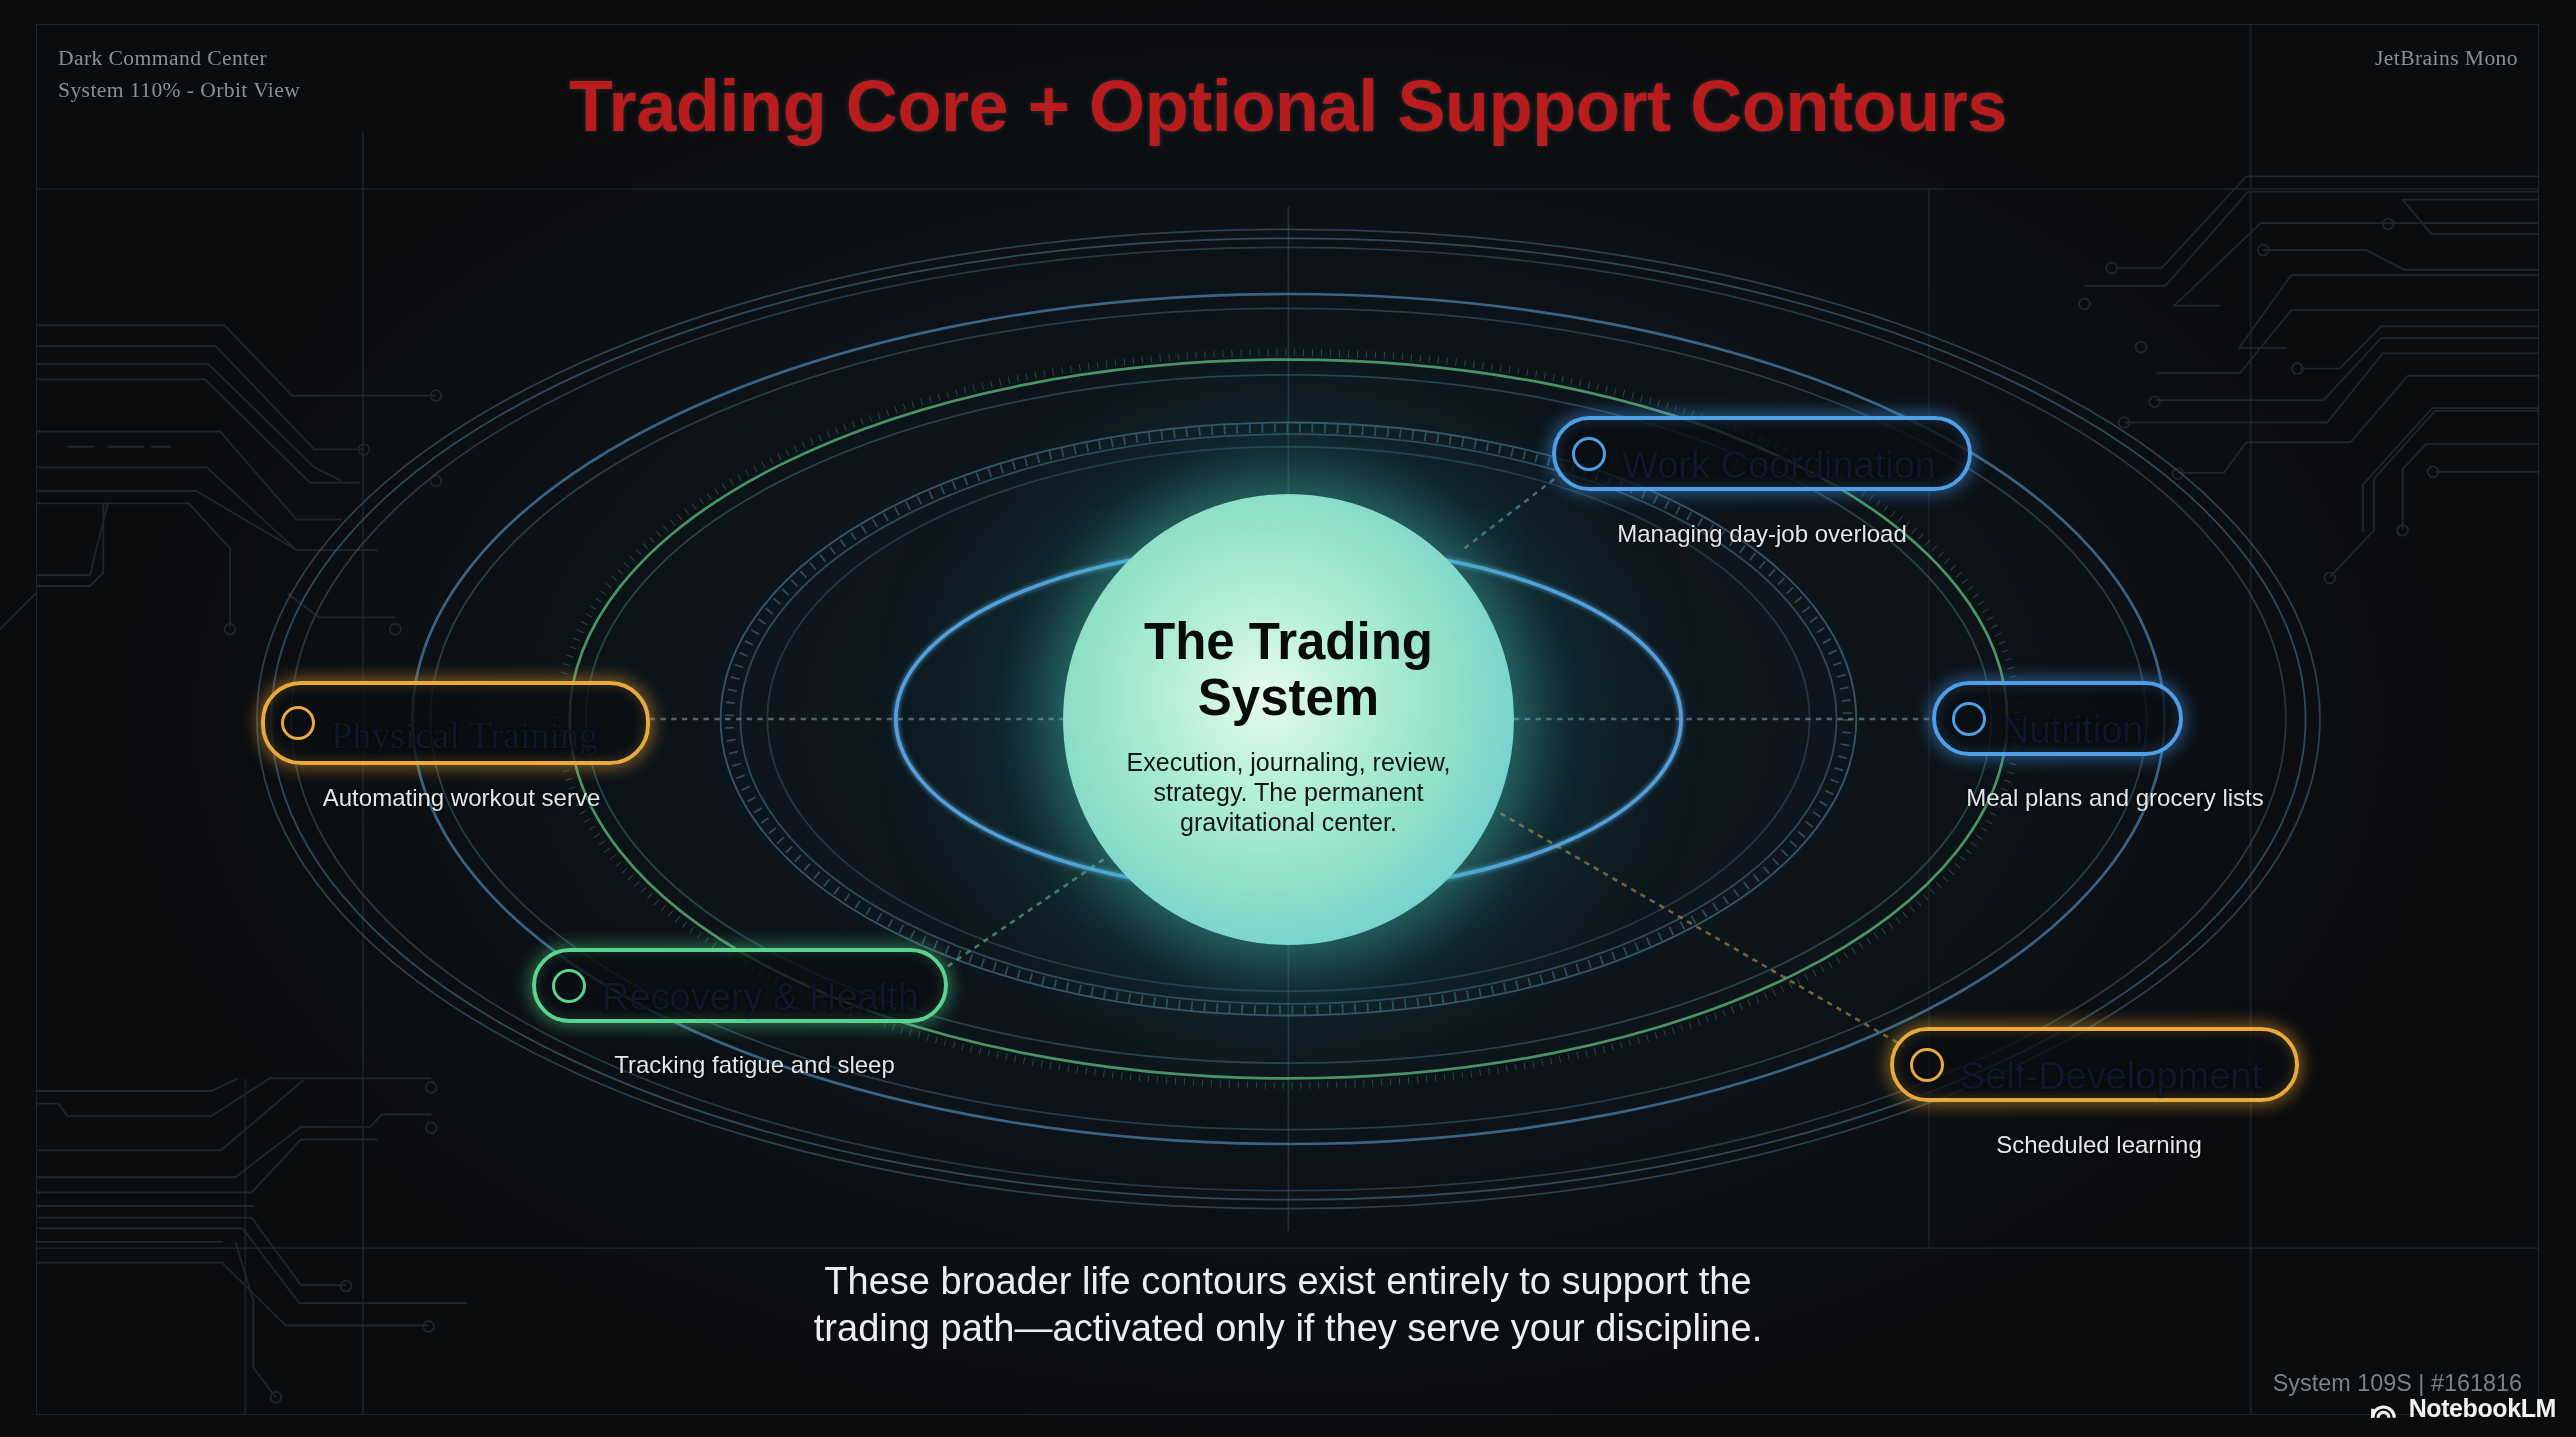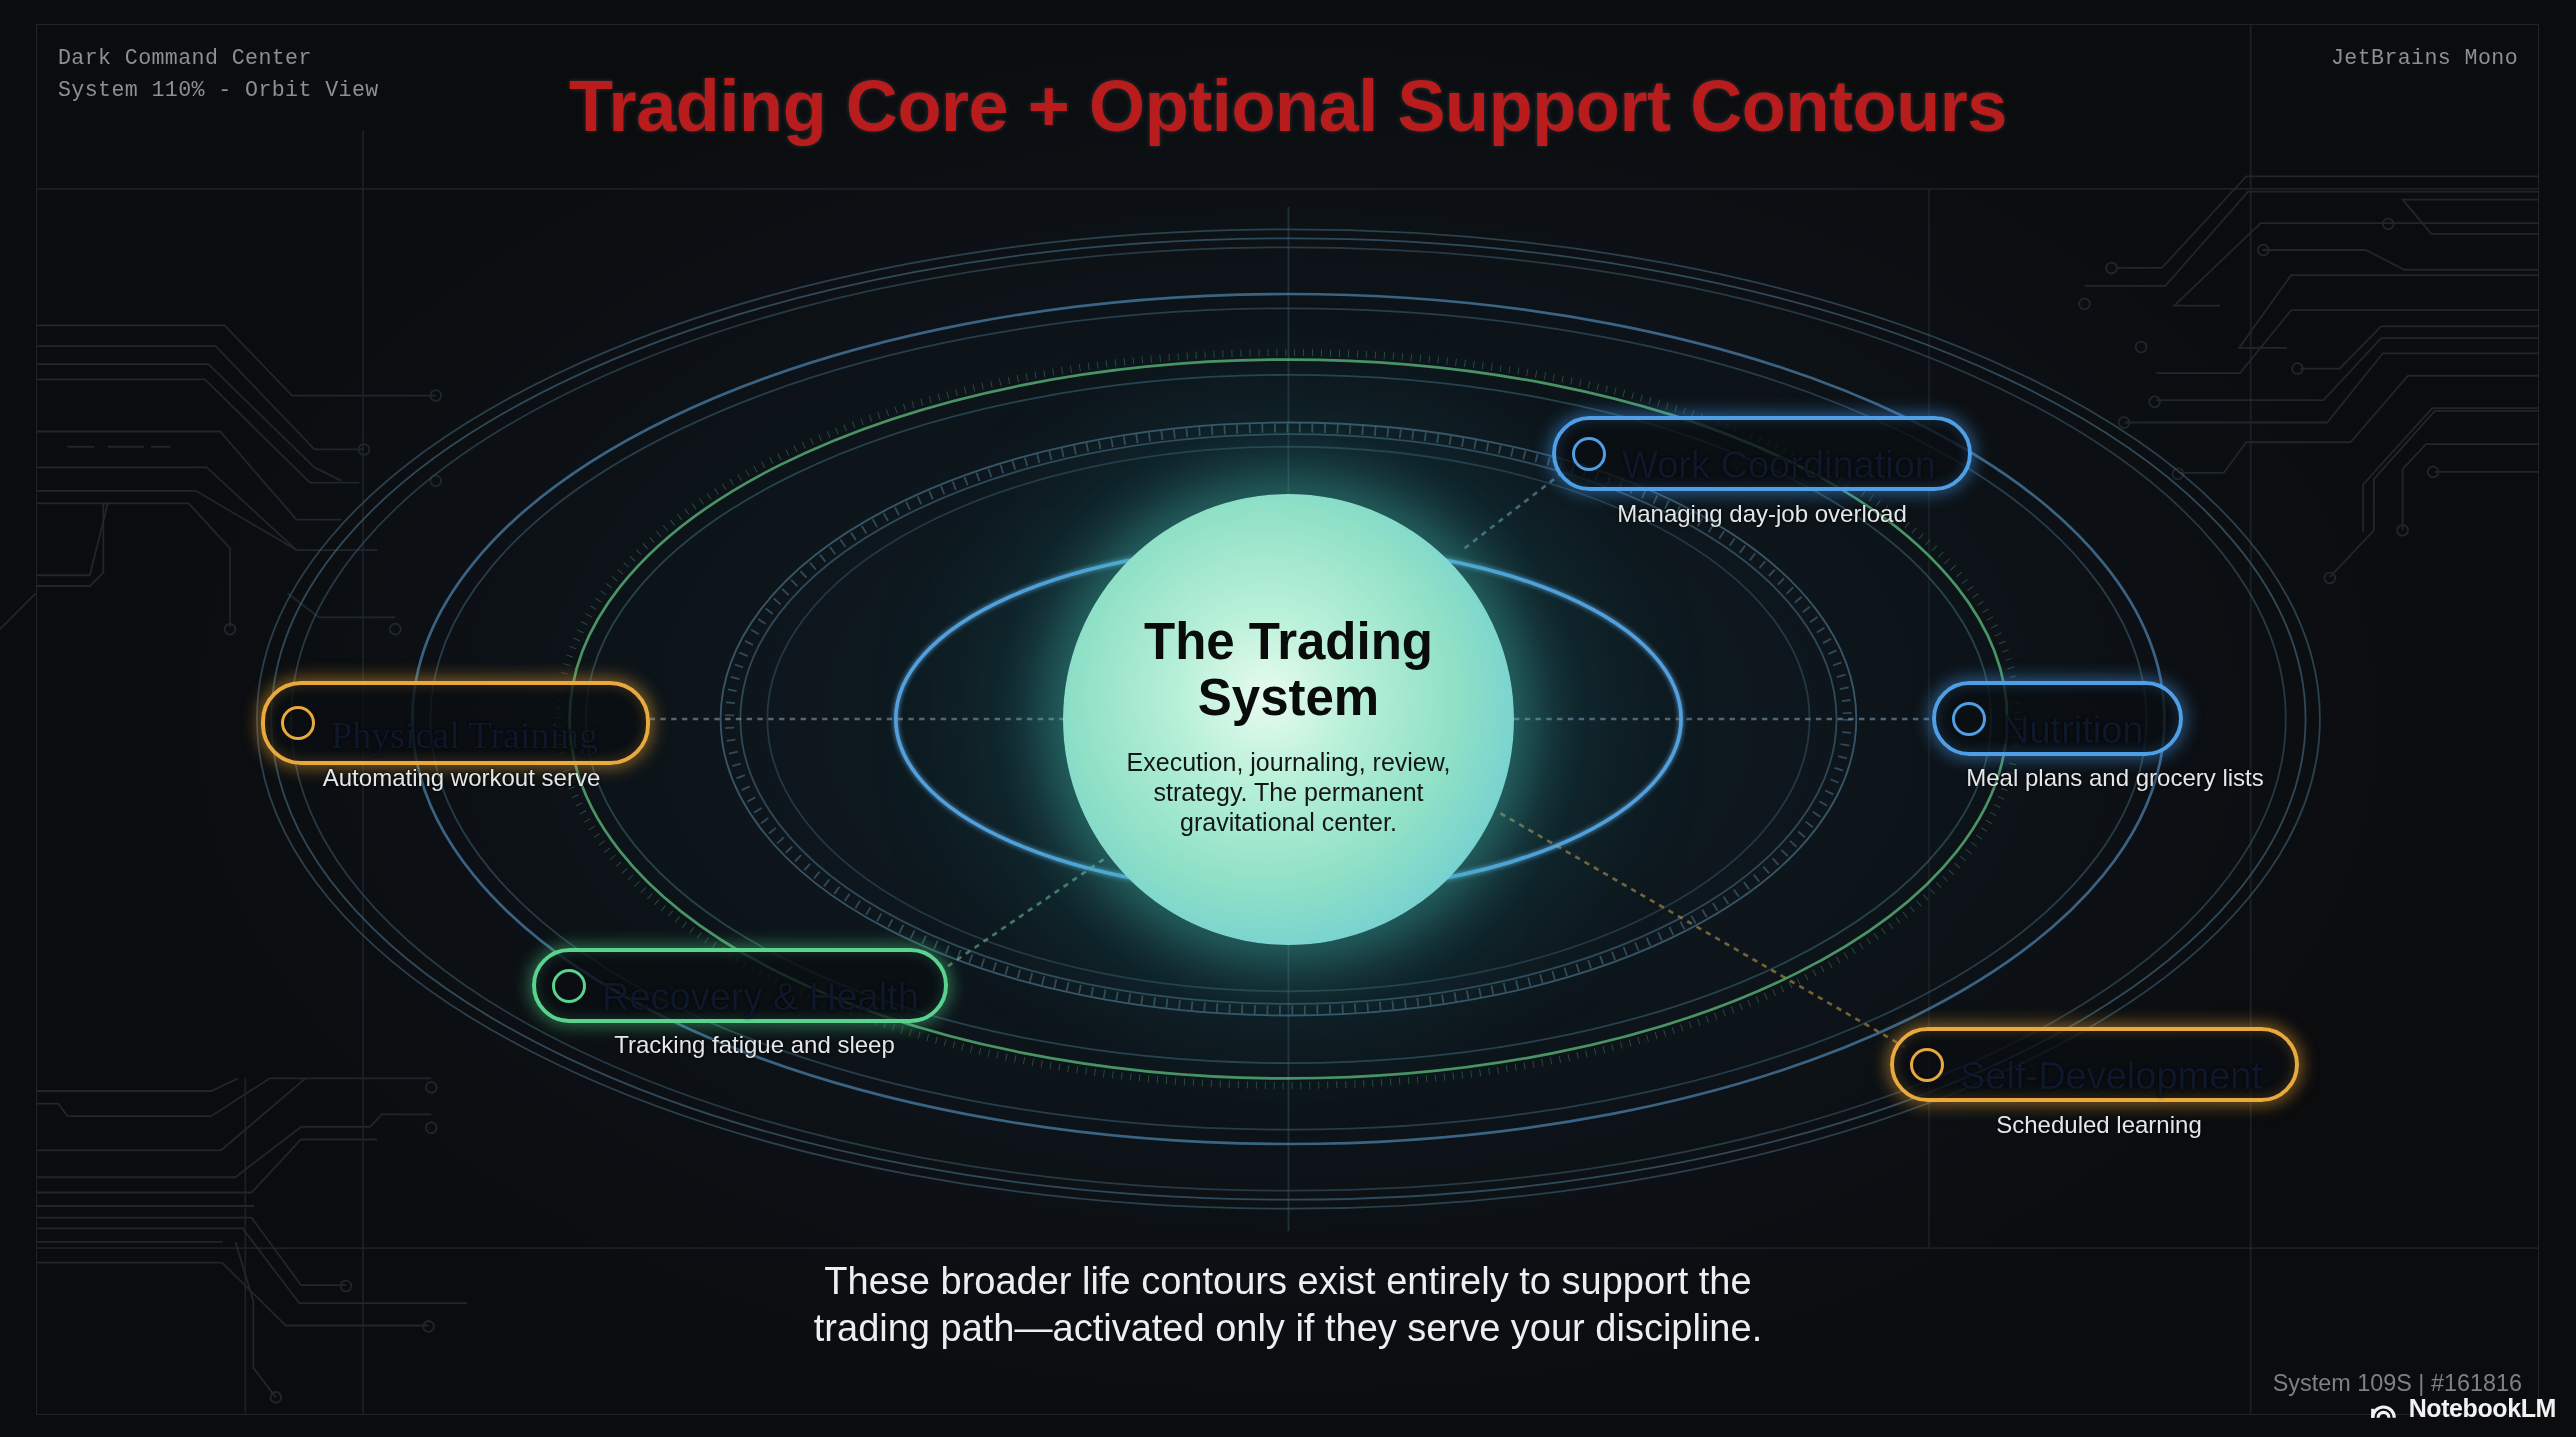--- a/index.html
+++ b/index.html
@@ -8,21 +8,21 @@
     background: radial-gradient(ellipse 1168px 719px at 1288px 719px, #10232a 0%, #0d161c 45%, #0c1014 75%, #0b0c0e 100%);
     font-family: "Liberation Sans", sans-serif;
     color: #e8eaec;
   }
   .frame {
     position: absolute; left: 36px; top: 24px; width: 2503px; height: 1391px;
     border: 1.8px solid #1e2429; box-sizing: border-box;
   }
   svg.bg { position: absolute; left: 0; top: 0; }
   .mono {
-    position: absolute; font-family: Liberation Mono, monospace;
+    position: absolute; font-family: Liberation Serif, serif;
     color: #8a9096; font-size: 21.6px; line-height: 32px; letter-spacing: 0.4px;
   }
   .title {
     position: absolute; left: 0; width: 2576px; top: 65px; text-align: center;
     font-size: 72px; font-weight: bold; color: #b91c1c; letter-spacing: -0.4px;
     text-shadow: 0 0 5.4px rgba(255,255,255,0.15);
   }
   .sphere {
     position: absolute; left: 1063px; top: 494px; width: 451px; height: 451px; border-radius: 50%;
     background: radial-gradient(circle at 45% 45%, #e8fbef 0%, #b8f0d8 25%, #8ee0c6 55%, #6fcdd4 80%, #5ab9d2 100%);
@@ -52,20 +52,21 @@
   }
   .pill.orange { border-color: #e8a93f; box-shadow: 0 0 16px 3.6px rgba(232,160,50,0.5), inset 0 0 12.6px rgba(232,160,50,0.25); }
   .pill.orange .ring { border-color: #e8a93f; }
   .pill.blue { border-color: #4f9fe6; box-shadow: 0 0 16px 3.6px rgba(70,150,230,0.5), inset 0 0 12.6px rgba(70,150,230,0.25); }
   .pill.blue .ring { border-color: #4f9fe6; }
   .pill.green { border-color: #59d38e; box-shadow: 0 0 16px 3.6px rgba(80,210,140,0.45), inset 0 0 12.6px rgba(80,210,140,0.22); }
   .pill.green .ring { border-color: #59d38e; }
   .sub {
     position: absolute; font-size: 24px; color: #e4e6e8; text-align: center; white-space: nowrap;
     text-shadow: 0 0 3.6px rgba(0,0,0,0.9);
+    margin-top: 20px;
   }
   .caption {
     position: absolute; left: 0; width: 2576px; top: 1258px; text-align: center;
     font-size: 38px; line-height: 47px; color: #eceef0;
   }
   .footer-id {
     position: absolute; right: 54px; top: 1370px; font-size: 23.4px; color: #7c8186;
   }
   .brand {
     position: absolute; right: 20px; top: 1394px; font-size: 25px; color: #f2f2f2; font-weight: bold;

